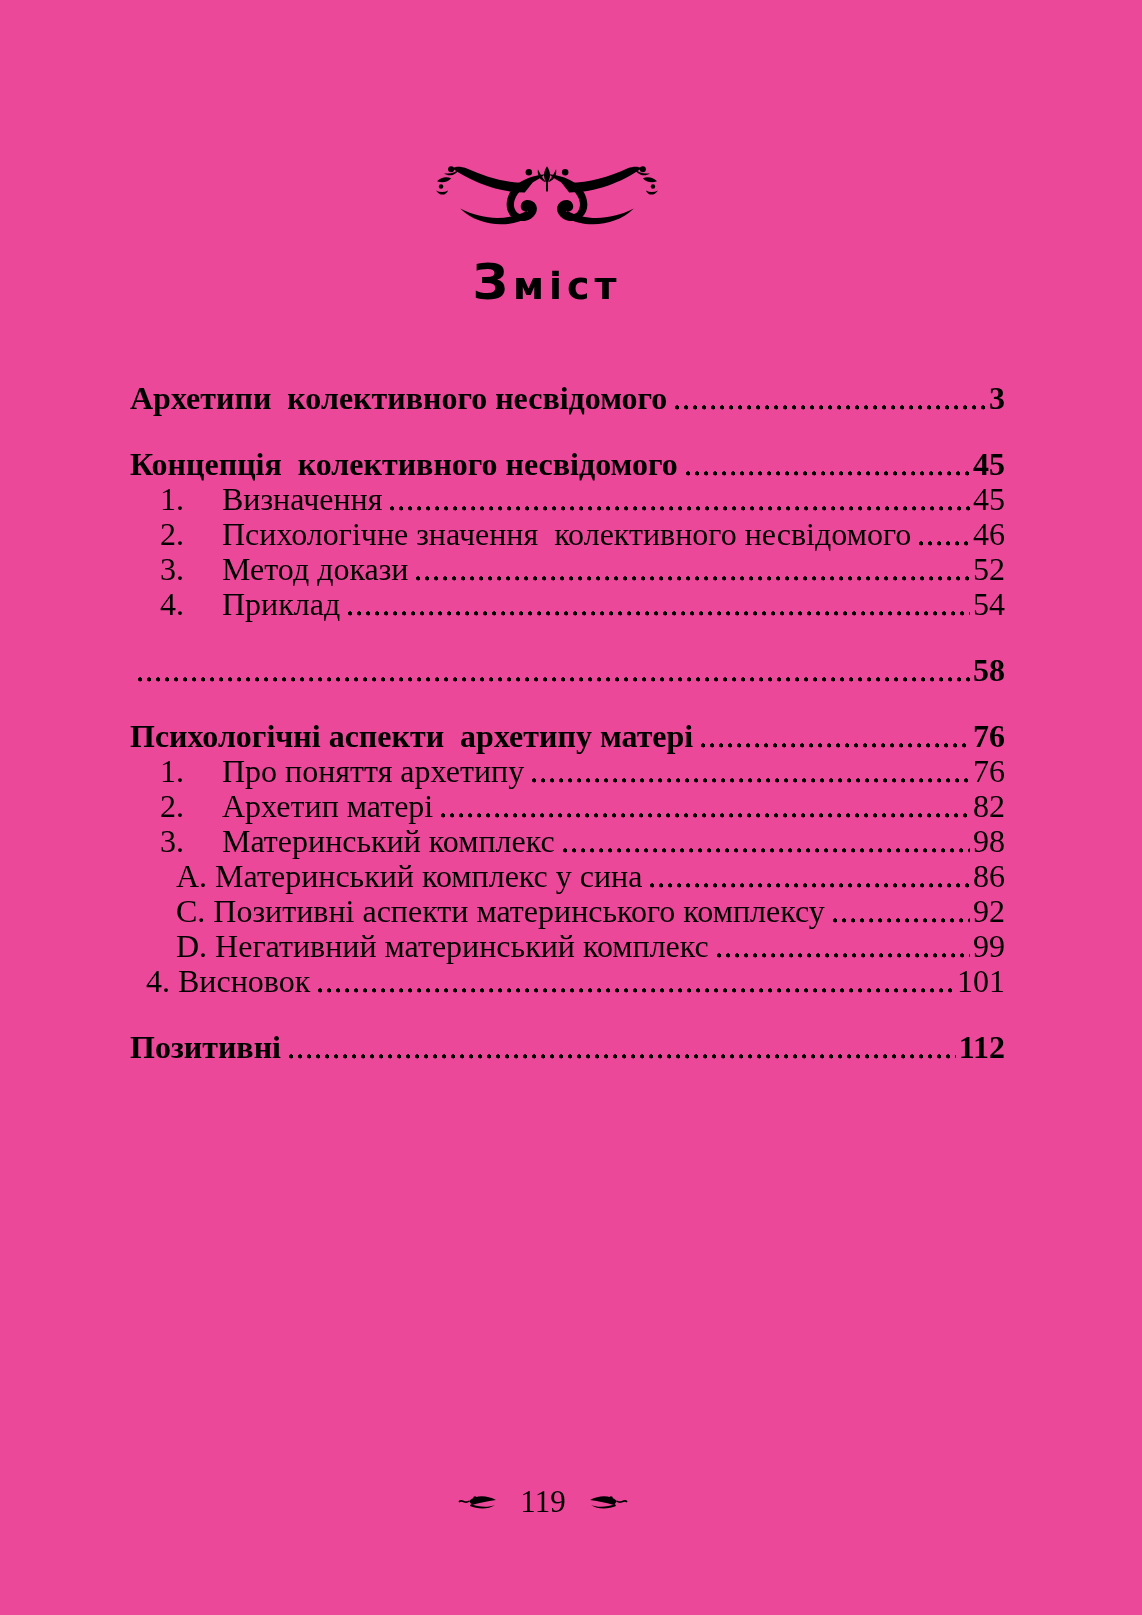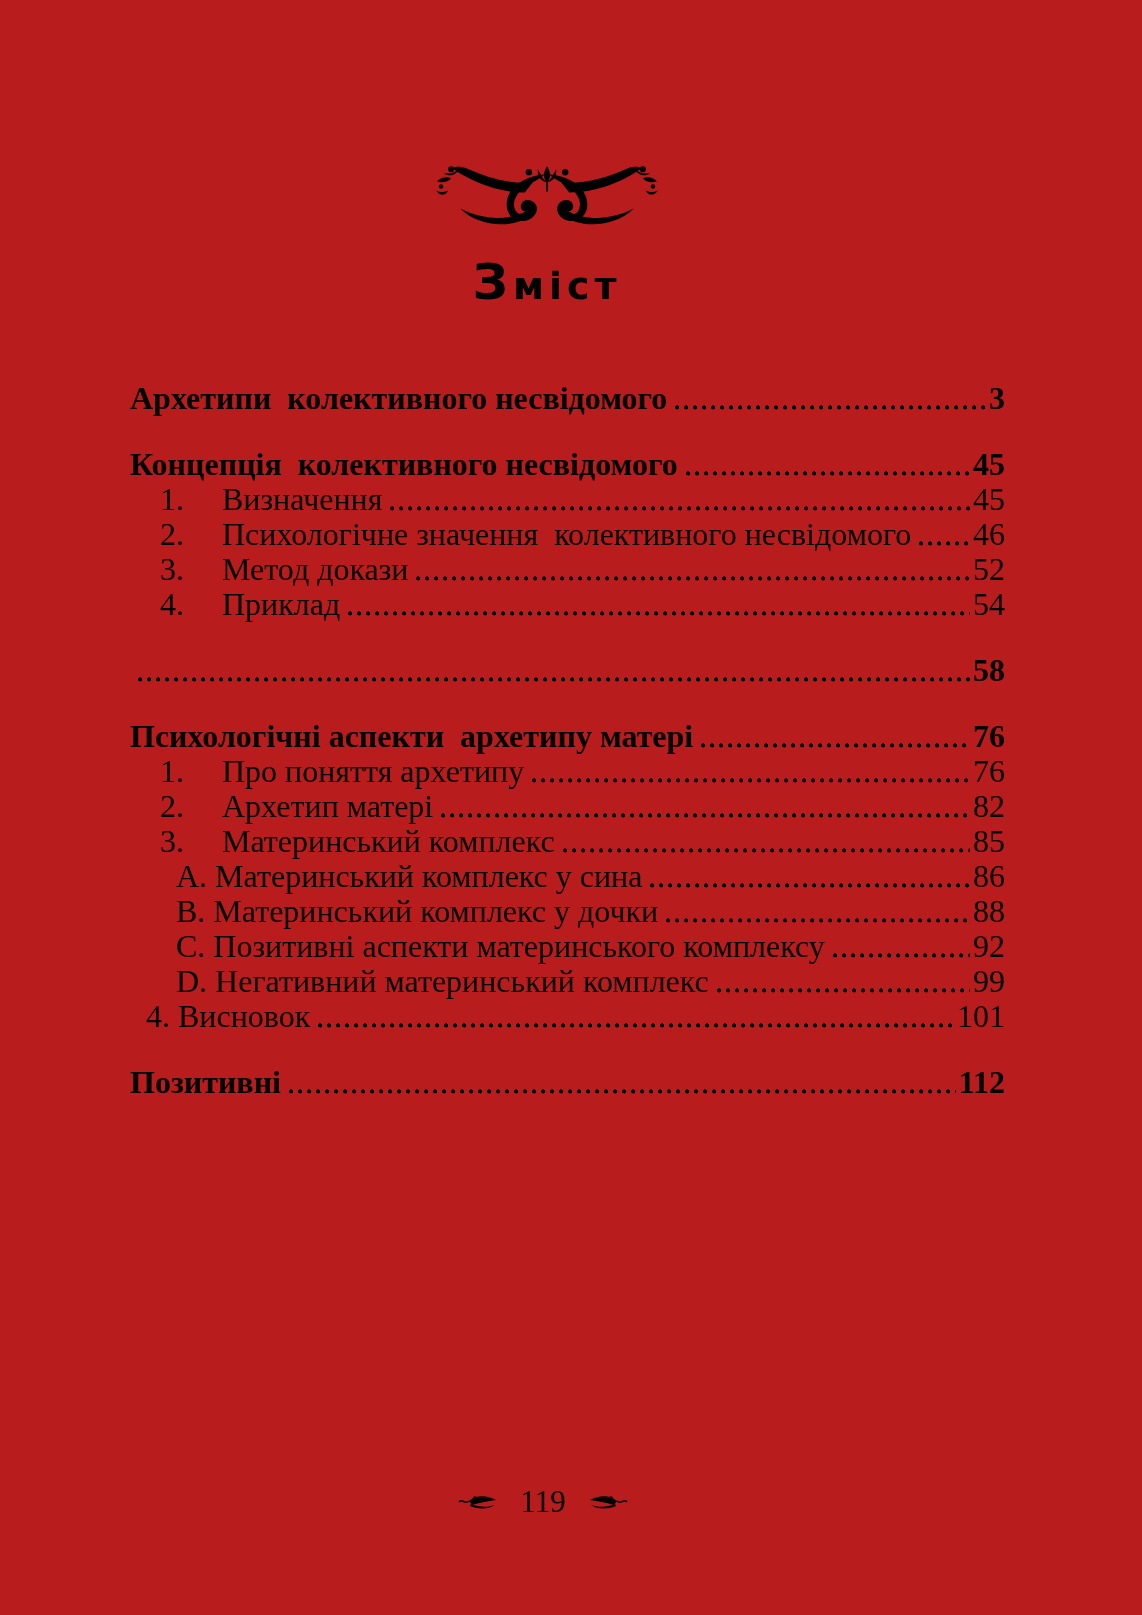--- a/index.html
+++ b/index.html
@@ -1,20 +1,20 @@
 <!DOCTYPE html>
 <html><head>
 <meta charset="utf-8">
 <style>
   html,body { margin:0; padding:0; background:#e9e9e9; }
   .page {
     position:relative;
     width:1142px; height:1615px;
     margin:0 auto;
-    background:#b91c1c;
+    background:#ec4899;
     color:#000;
     font-family:"Liberation Serif", serif;
     overflow:hidden;
   }
   
   .header {
     position:absolute; top:166px; left:0; width:100%;
     text-align:center;
     transform:translateX(-24px);
   }
@@ -160,34 +160,29 @@
       <span class="num">2.</span>
       <span class="label">Архетип матері</span>
       <span class="dots"></span>
       <span class="pg">82</span>
     </div>
 
     <div class="row numbered">
       <span class="num">3.</span>
       <span class="label">Материнський комплекс</span>
       <span class="dots"></span>
-      <span class="pg">85</span>
+      <span class="pg">98</span>
     </div>
 
     <div class="row letter">
       <span class="label">A. Материнський комплекс у сина</span>
       <span class="dots"></span>
       <span class="pg">86</span>
     </div>
 
-    <div class="row letter">
-      <span class="label">B. Материнський комплекс у дочки</span>
-      <span class="dots"></span>
-      <span class="pg">88</span>
-    </div>
 
     <div class="row letter">
       <span class="label">C. Позитивні аспекти материнського комплексу</span>
       <span class="dots"></span>
       <span class="pg">92</span>
     </div>
 
     <div class="row letter">
       <span class="label">D. Негативний материнський комплекс </span>
       <span class="dots"></span>

